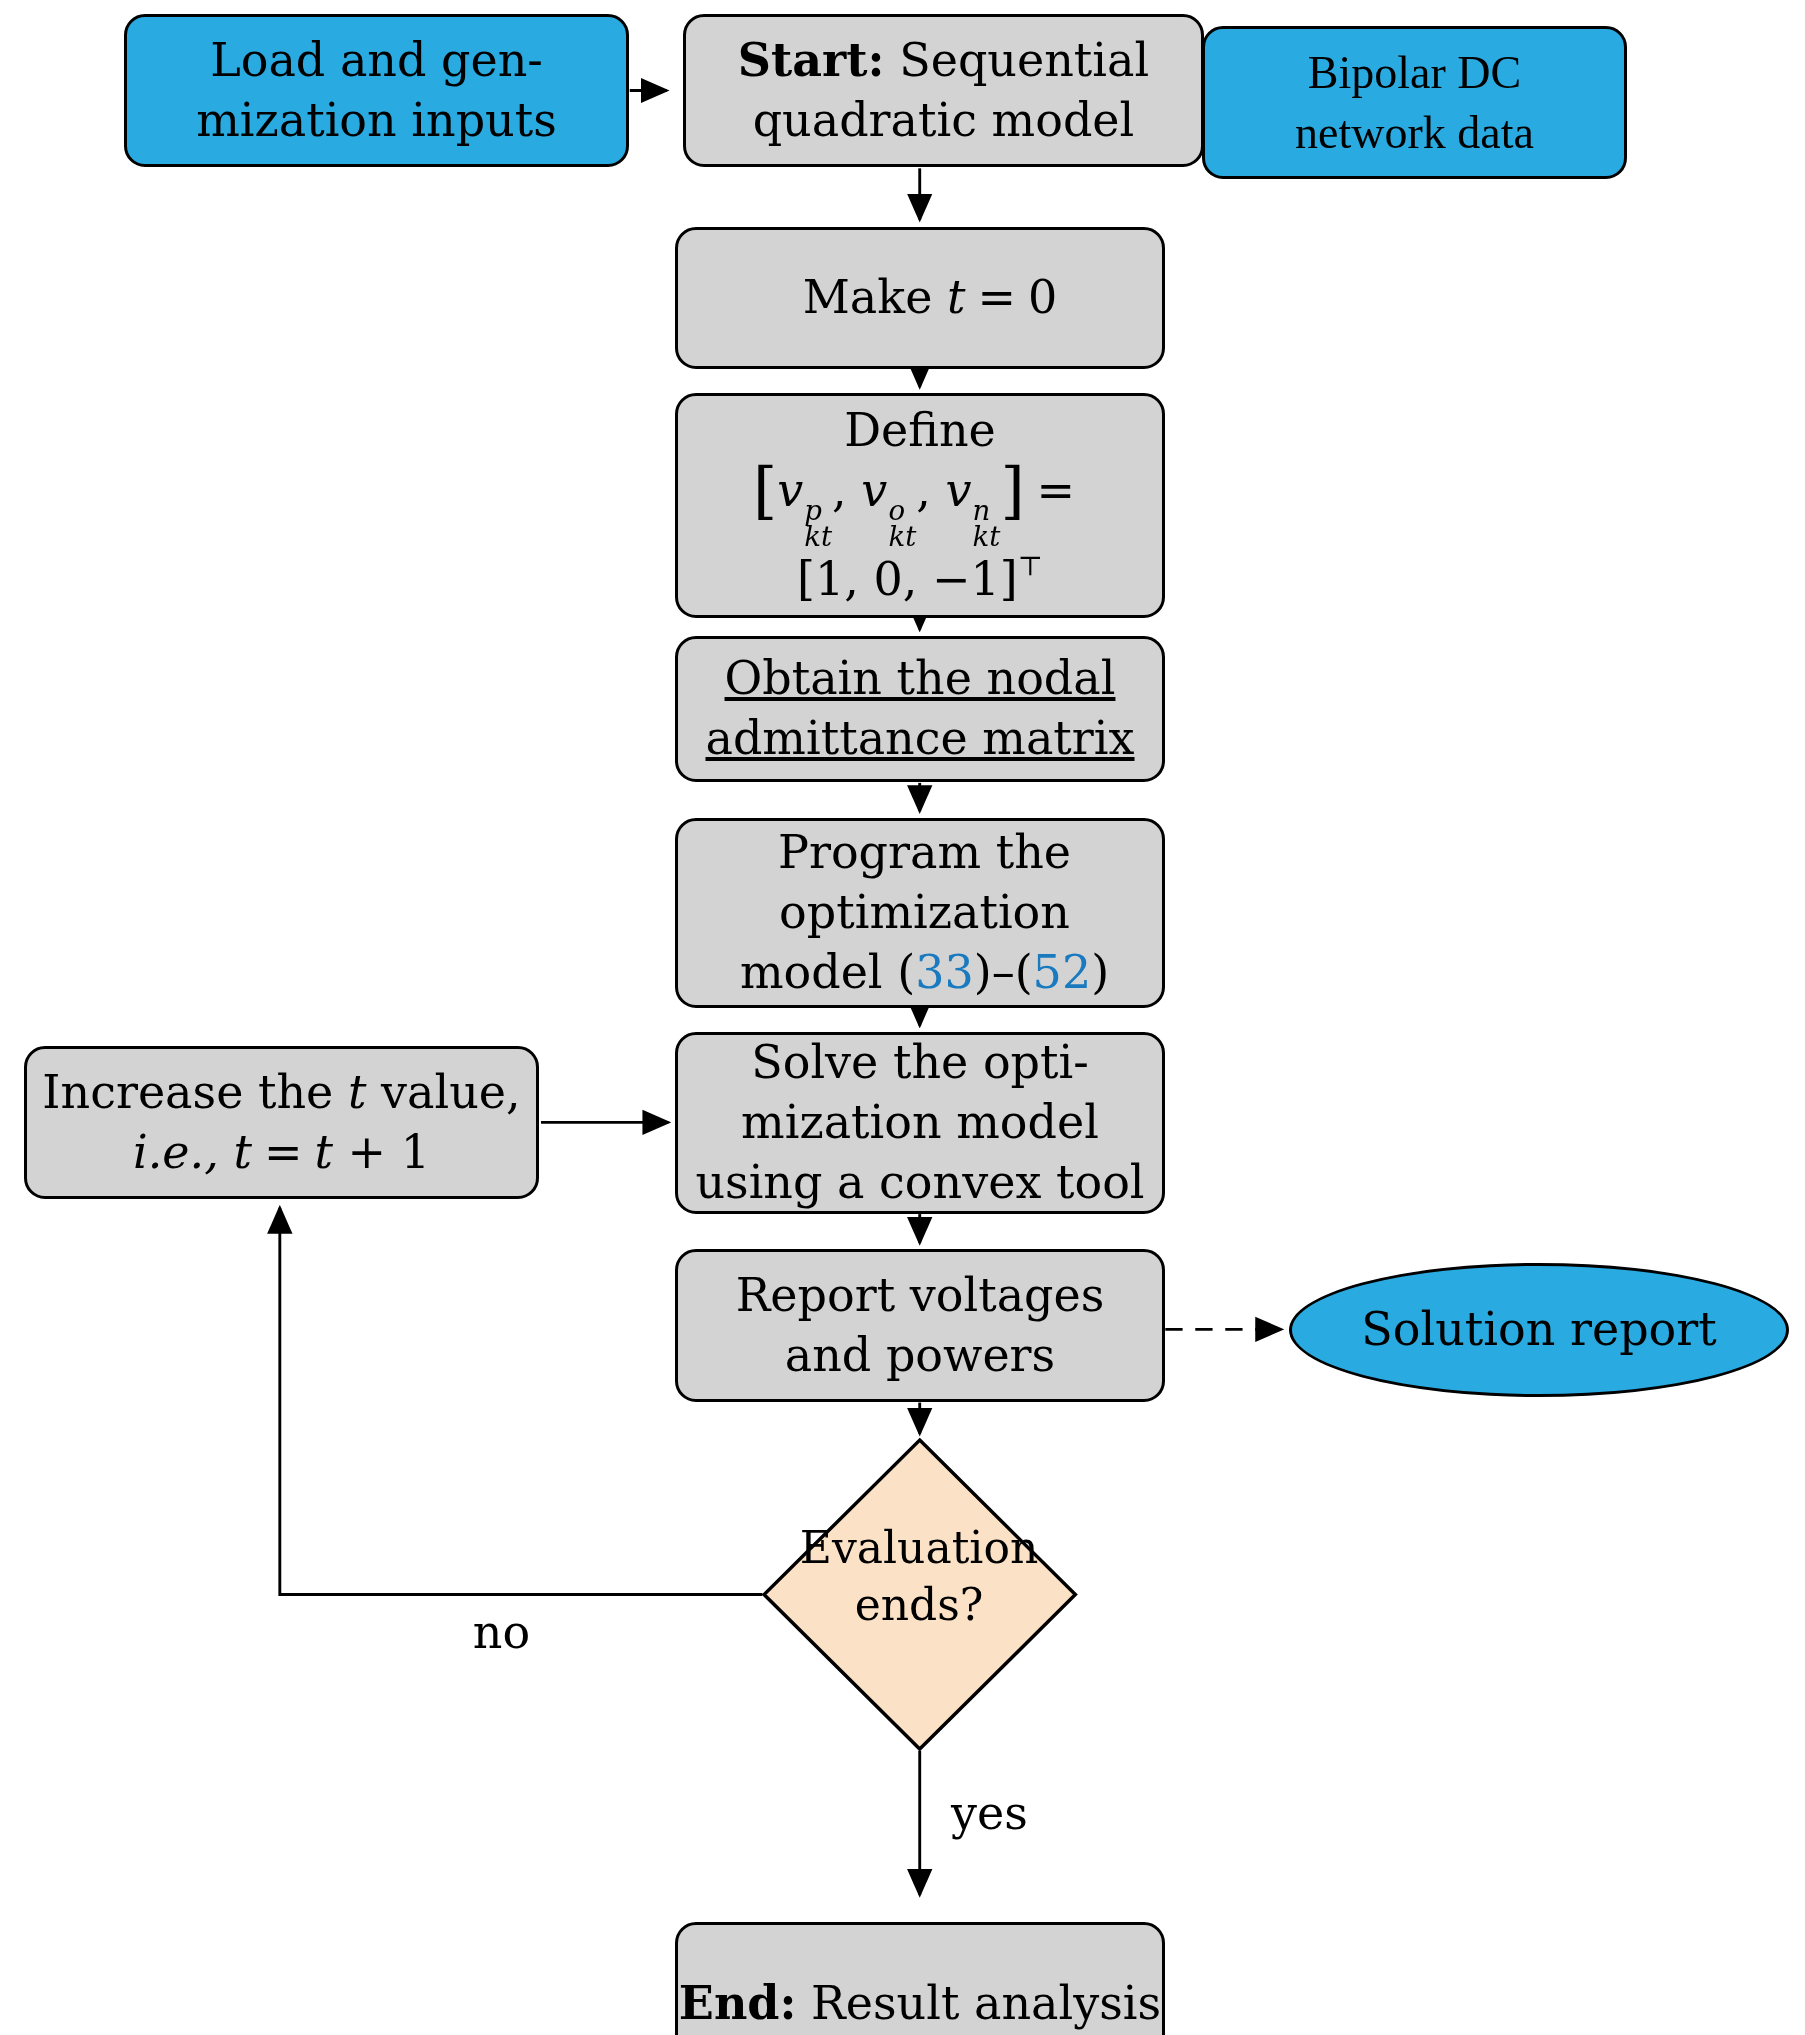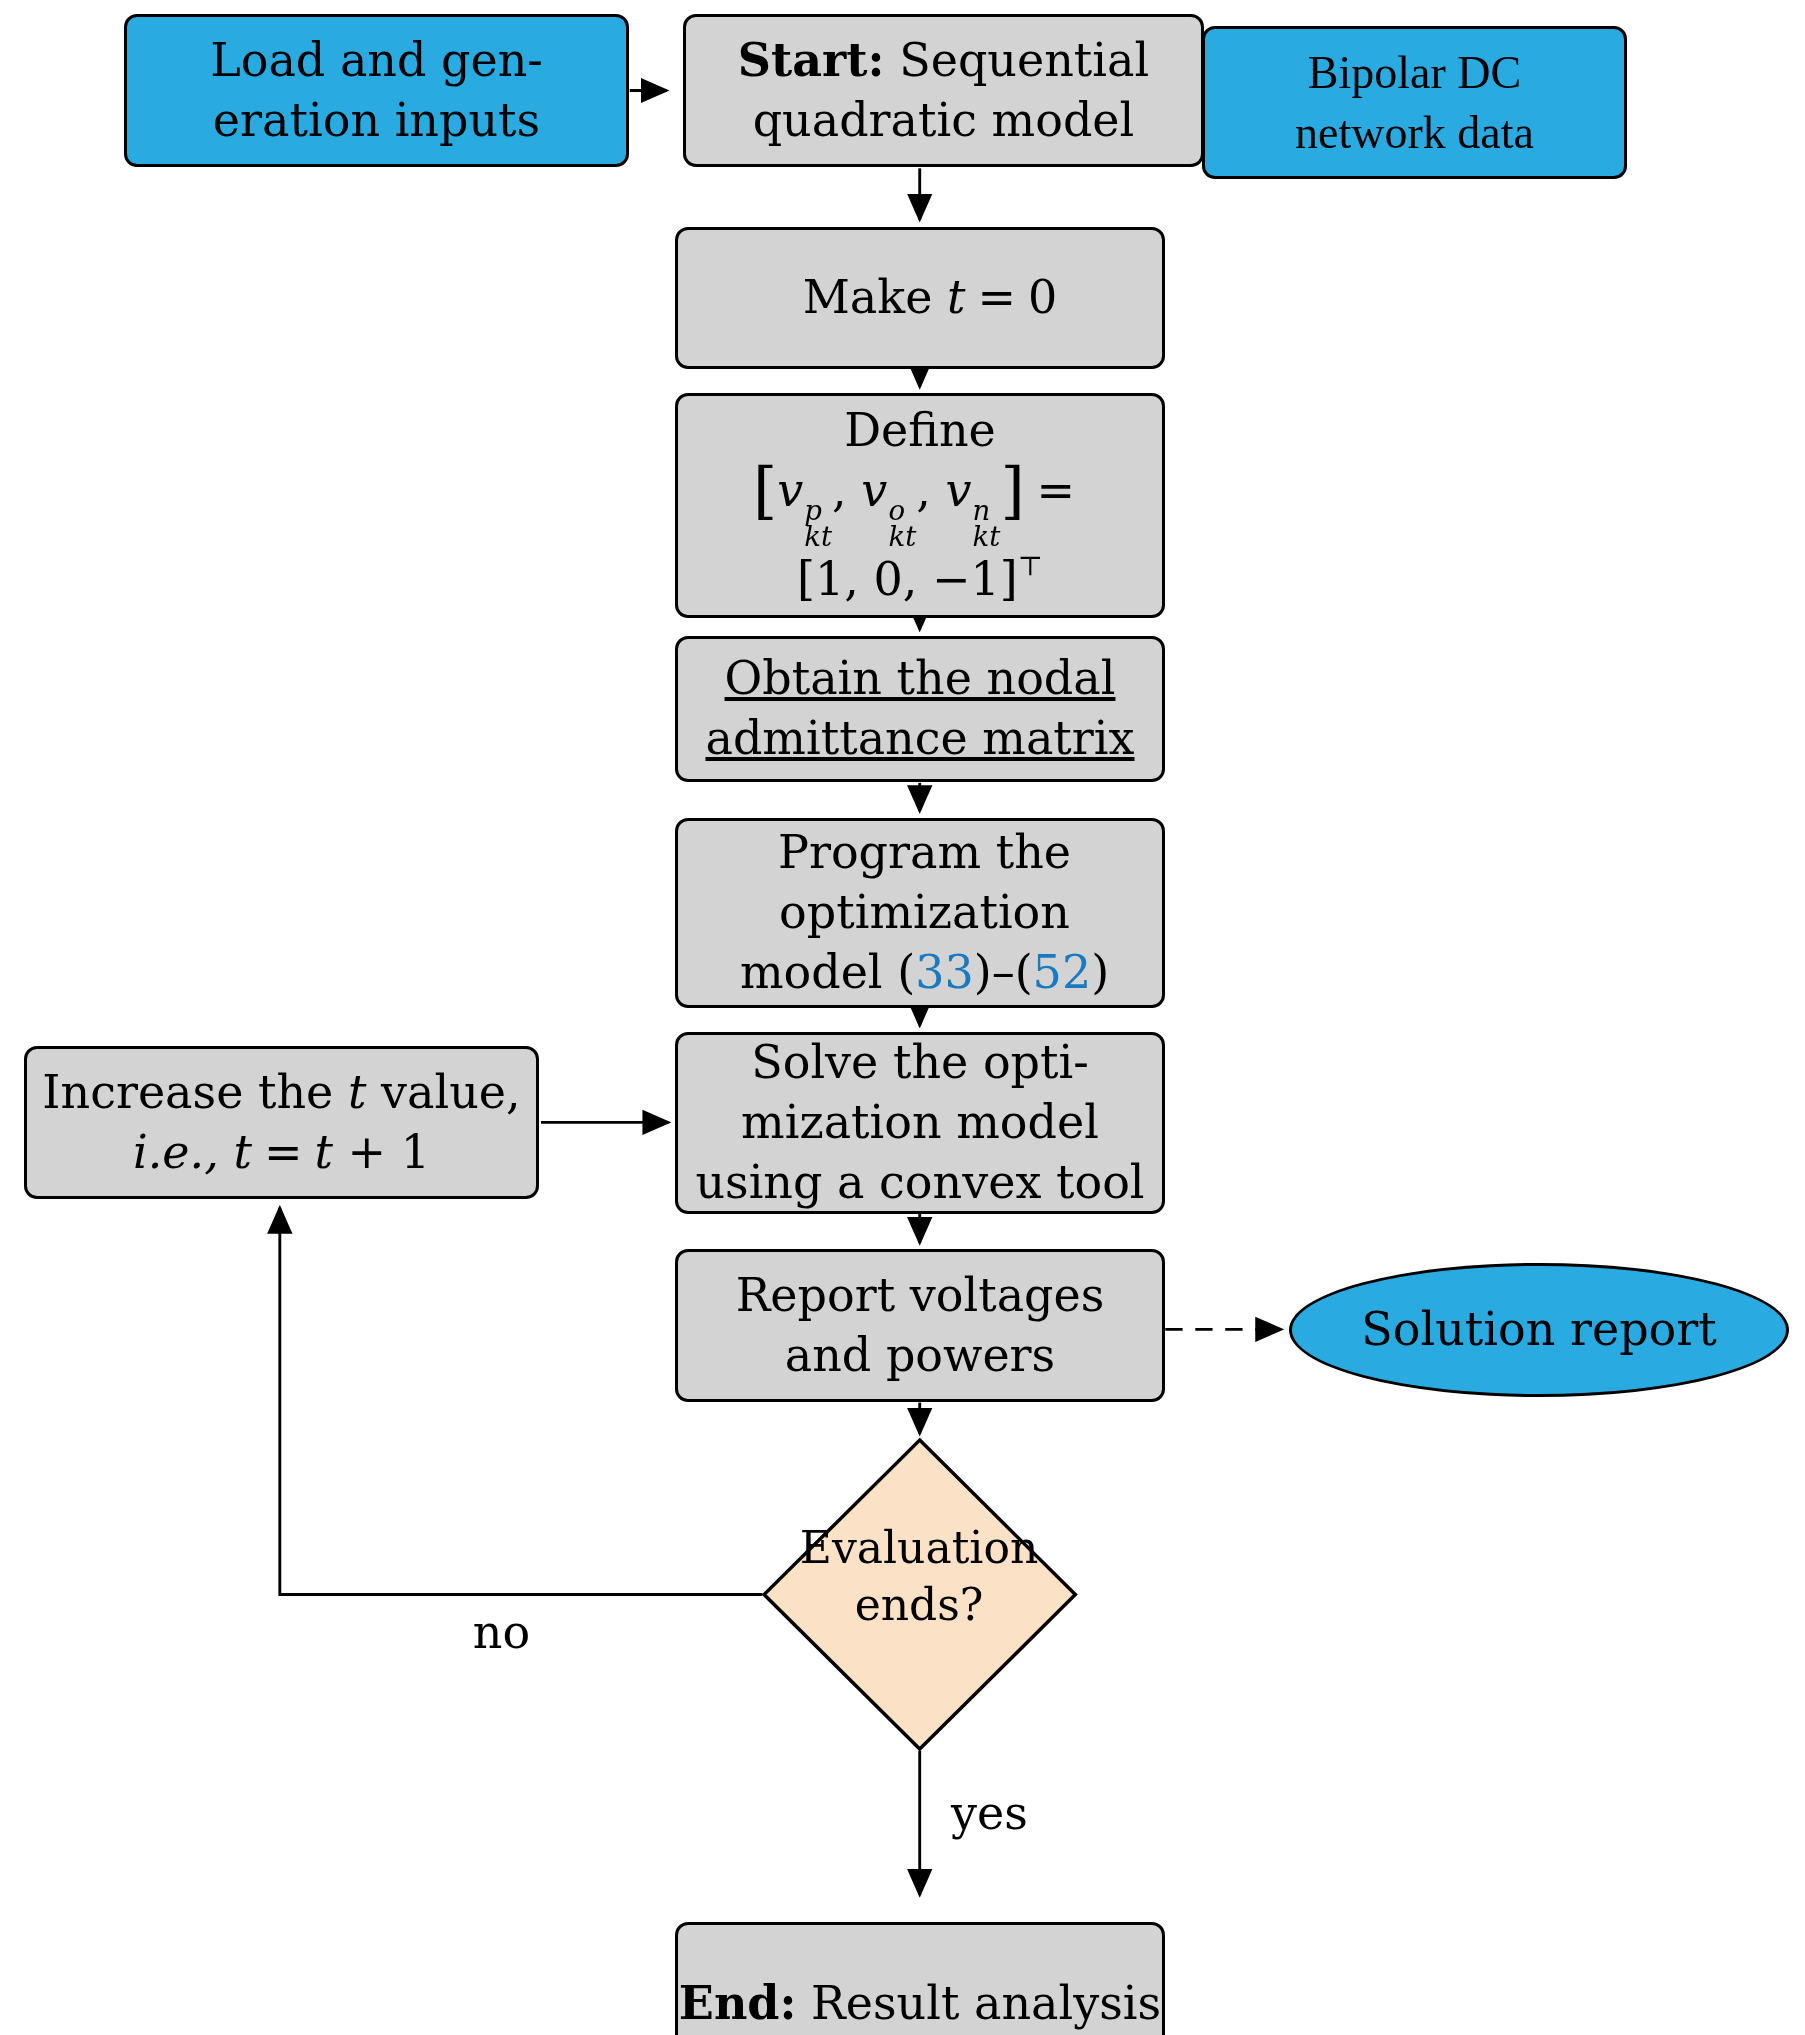--- a/index.html
+++ b/index.html
@@ -5,21 +5,21 @@
   html,body{margin:0;padding:0;background:#ffffff;}
   .canvas{
     position:relative;width:1806px;height:2035px;background:#ffffff;
     font-family:"DejaVu Serif","Liberation Serif",serif;color:#000;
     overflow:hidden;
   }
   svg.connectors{position:absolute;left:0;top:0;width:1806px;height:2035px;}
 
   .node{
     position:absolute;box-sizing:border-box;
-    border:3.5px solid #000;border-radius:13px;
+    border:3.5px solid #000;border-radius:21px;
     background:var(--node-gray,#D3D3D3);
     display:flex;flex-direction:column;align-items:center;justify-content:center;
     text-align:center;font-size:46px;line-height:1.30;
   }
   .node.blue{background:var(--node-blue,#29ABE2);}
   .node.ellipse{border-radius:50%;}
   .bold{font-weight:bold;}
   .mvar{font-style:italic;}
   .wide-eq{margin:0 0.26em;}
   .supsub{
@@ -81,21 +81,21 @@
 
     <polygon points="1595,2498 1865,2766 1595,3034 1325,2766" style="fill:var(--diamond-fill,#FBE2C6);stroke:#000;stroke-width:6"></polygon>
 
     <path d="M1595 3037 V3287" stroke="#000" stroke-width="5" fill="none" marker-end="url(#arr)"></path>
     <path d="M1322 2766 H485 V2095" stroke="#000" stroke-width="5" fill="none" marker-end="url(#arr)"></path>
     <path d="M938 1947 H1159" stroke="#000" stroke-width="5" fill="none" marker-end="url(#arr)"></path>
   </svg>
 
   <div class="node blue" id="n-load">
     <div>Load and gen-</div>
-    <div>eration inputs</div>
+    <div>mization inputs</div>
   </div>
 
   <div class="node" id="n-start">
     <div><span class="bold">Start:</span><span> Sequential</span></div>
     <div>quadratic model</div>
   </div>
 
   <div class="node blue" id="n-bipolar">
     <div>Bipolar DC</div>
     <div>network data</div>

